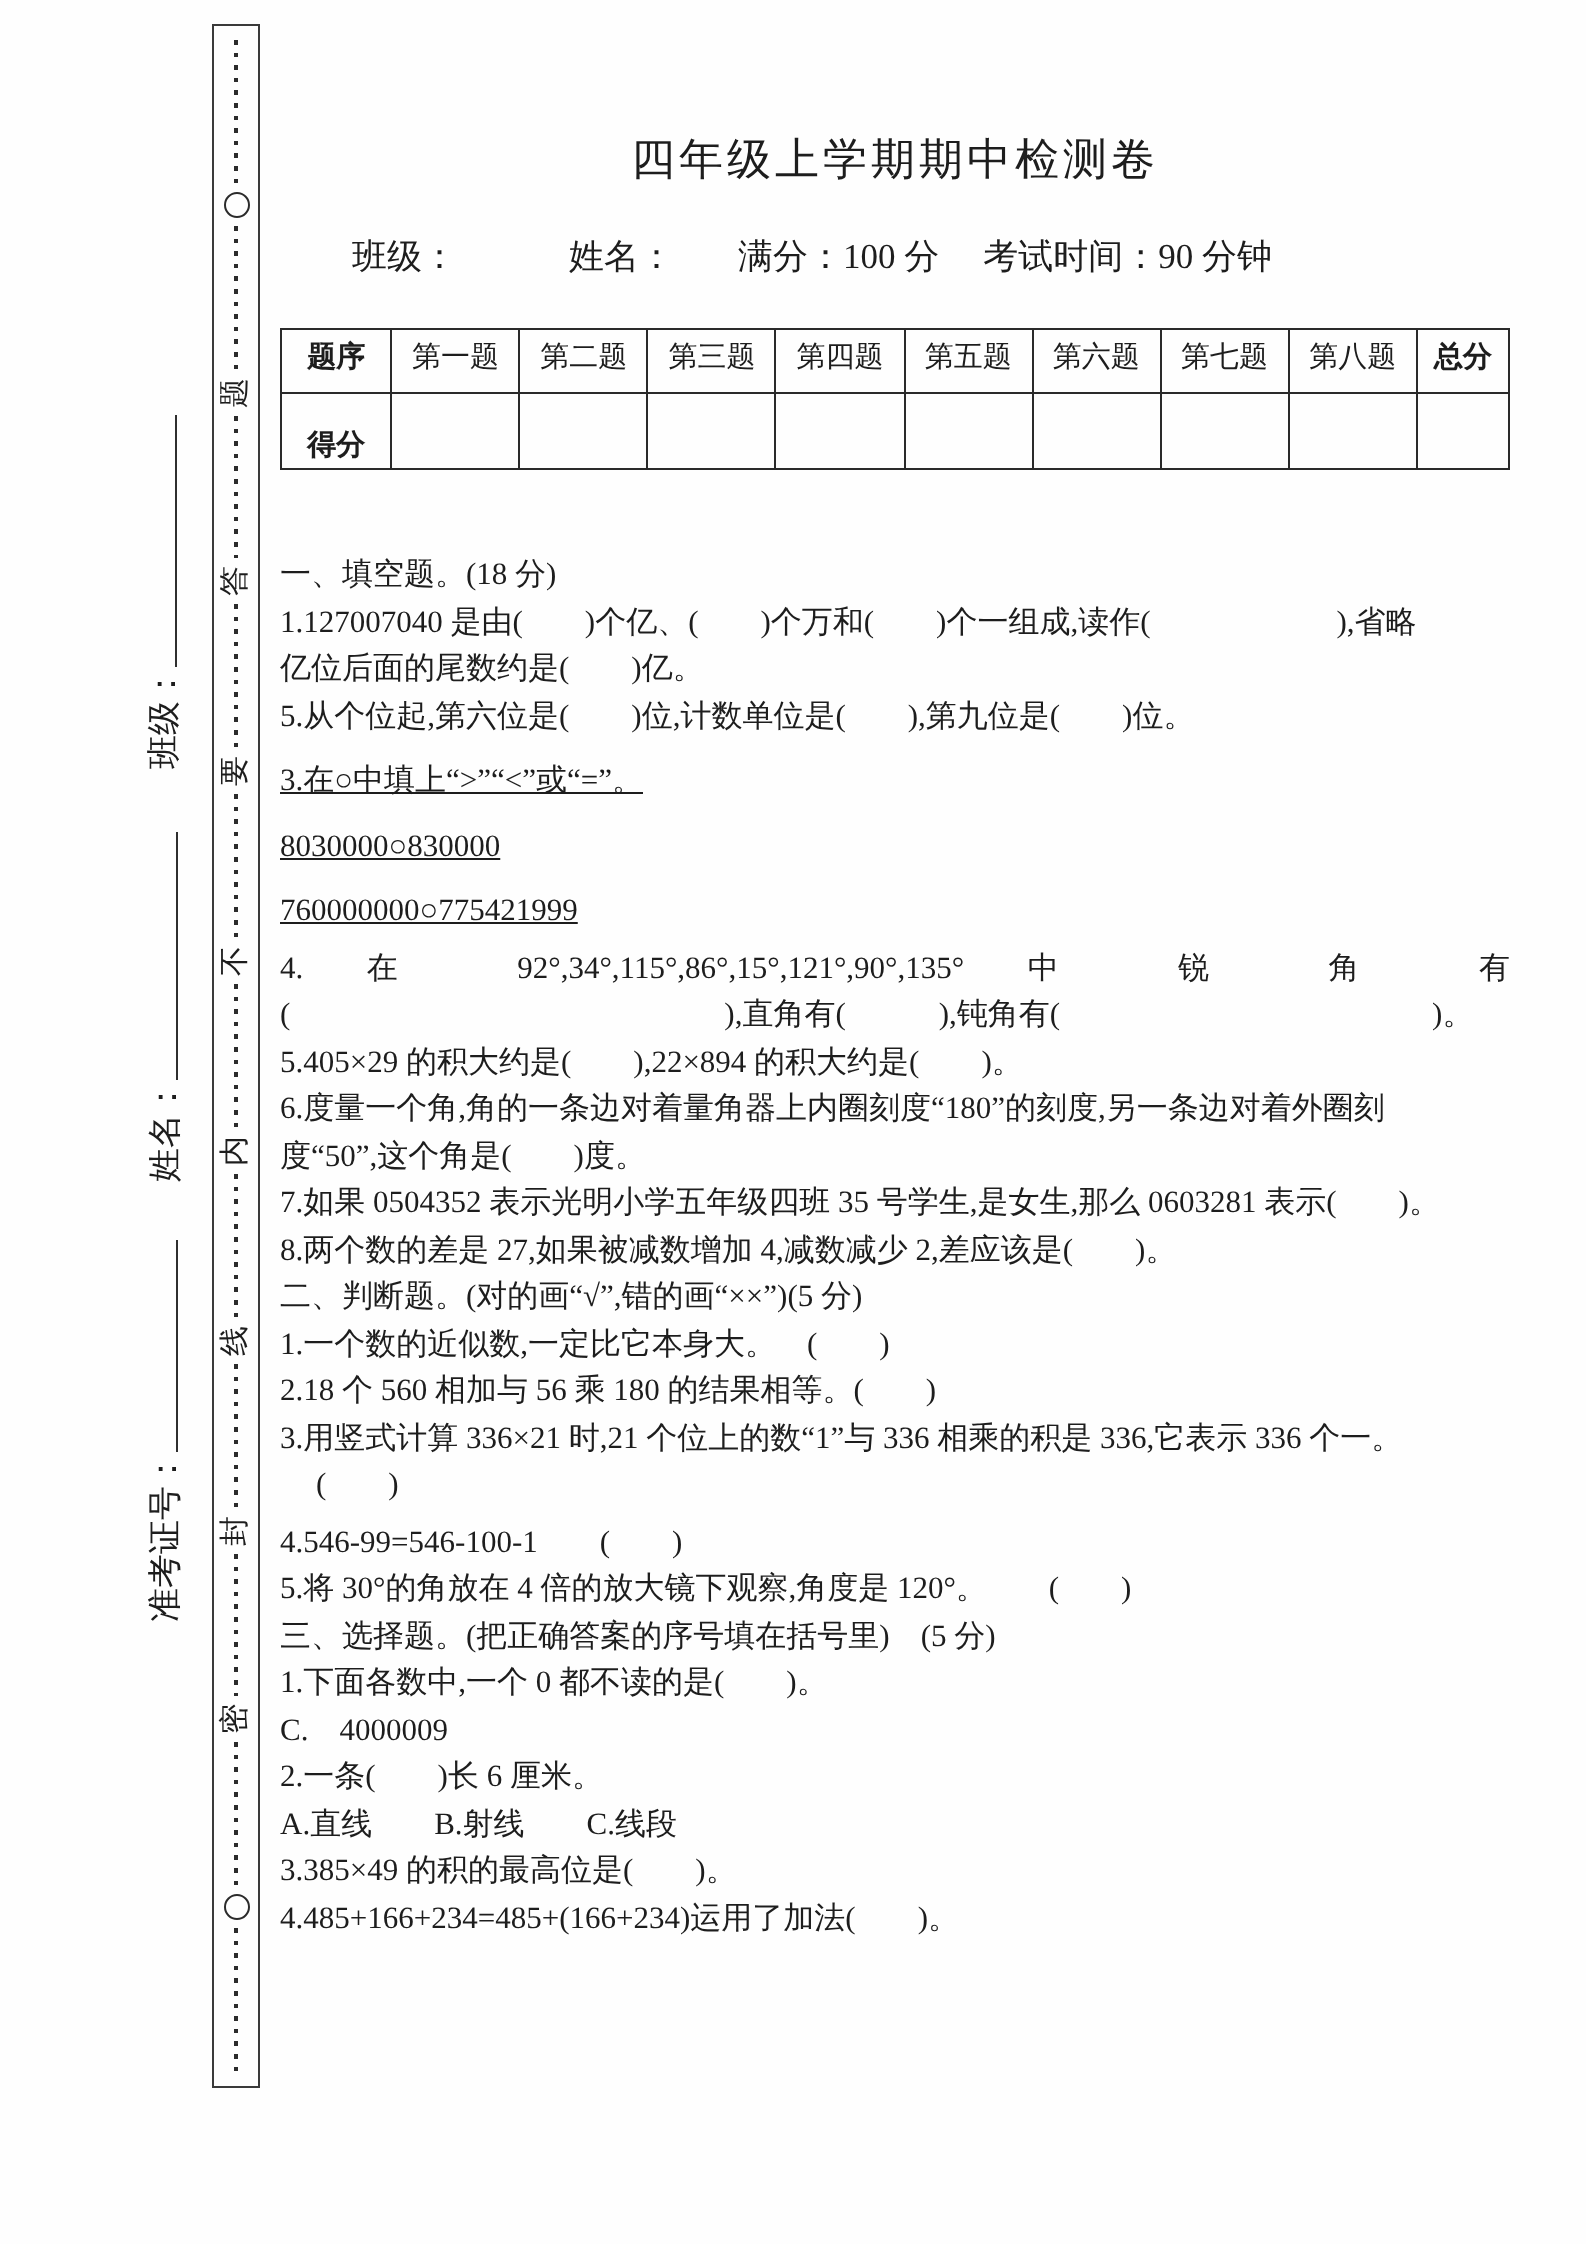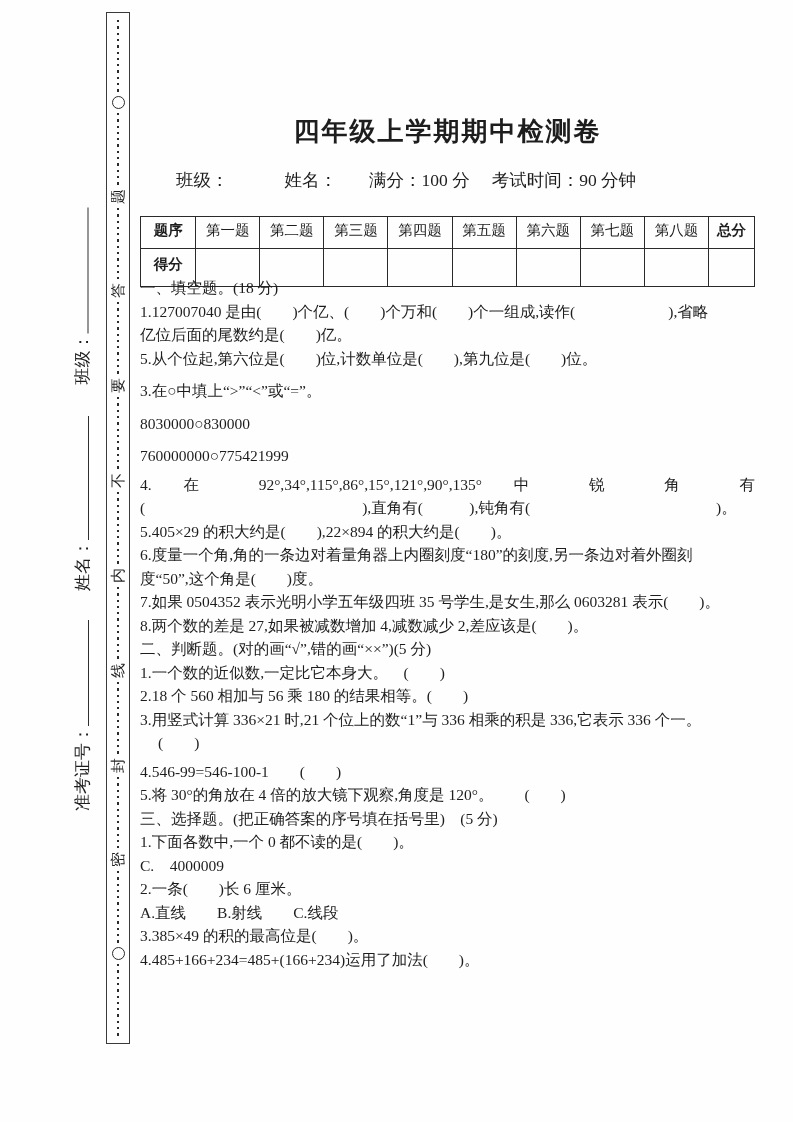--- a/index.html
+++ b/index.html
@@ -42,21 +42,21 @@
   .mfield:nth-child(1){width:185px;left:-11px;top:281px;}
   .mfield:nth-child(1) .mline{width:126px;}
   .mfield:nth-child(2){width:182px;left:-9px;top:489px;}
   .mfield:nth-child(2) .mline{width:124px;}
   .mfield:nth-child(3){width:200px;left:-18px;top:700px;}
   .mfield:nth-child(3) .mline{width:106px;}
 
   
   .content{position:absolute;left:140px;top:0;width:615px;}
   .title{
-    margin-top:112px;text-align:center;font-size:26px;font-weight:bold;
+    margin-top:60px;text-align:center;font-size:22px;font-weight:normal;
     letter-spacing:2px;line-height:40px;
   }
   .info-row{
     margin-top:16px;display:flex;align-items:baseline;
     font-size:17.5px;padding-left:36px;white-space:pre;
   }
   .info-item:nth-child(1){margin-right:56px;}
   .info-item:nth-child(2){margin-right:32px;}
   .info-item:nth-child(3){margin-right:22px;}
 
@@ -66,26 +66,26 @@
     table-layout:fixed;font-size:14.5px;
   }
   .score-table th,.score-table td{
     border:1px solid #2a2a2a;padding:4px 2px 2px 2px;
     vertical-align:top;text-align:center;height:32px;box-sizing:border-box;
   }
   .score-table th{font-weight:normal;}
   .score-table th:first-child,.score-table th:last-child{font-weight:bold;}
   .score-table th:first-child{width:9%;}
   .score-table th:last-child{width:7.5%;}
-  .score-table td.score-label{font-weight:bold;height:38px;text-align:center;padding-top:6px;}
+  .score-table td.score-label{font-weight:bold;height:38px;text-align:center;padding-top:16px;}
 
   
   .body-lines{position:absolute;left:140px;top:276px;width:615px;font-size:15.5px;}
   .line{line-height:23.5px;white-space:pre;}
-  .line.gap{margin-top:9px;}
+  .line.gap{margin-top:9px;text-decoration:underline;}
   .line.gapsm{margin-top:5px;}
   .line.justify{white-space:normal;text-align:justify;text-align-last:justify;}
   .line.indent{padding-left:18px;}
 </style>
 </head>
 <body>
 
 <div class="page">
 
   <div class="seal-strip">

